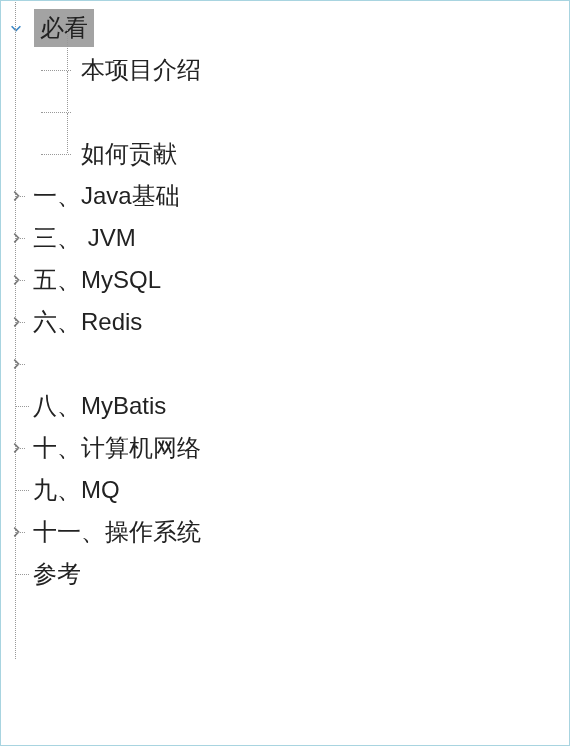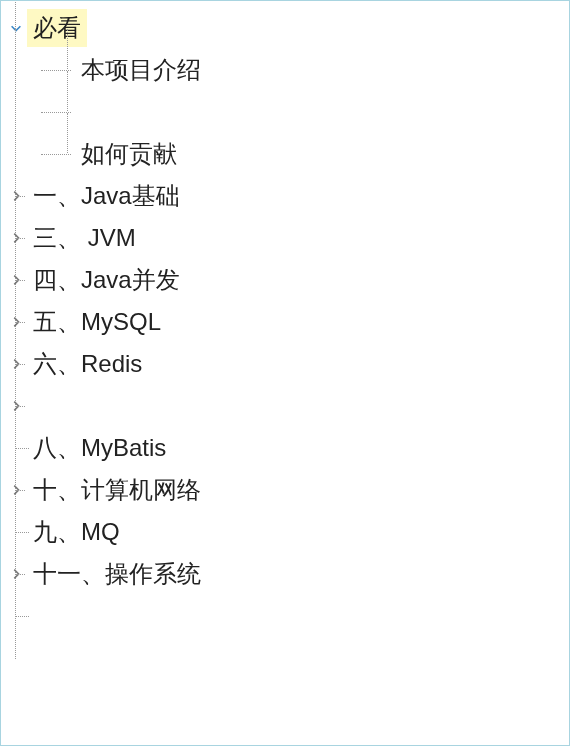--- a/index.html
+++ b/index.html
@@ -28,21 +28,21 @@
       height: 22px;
       flex-shrink: 0;
     }
     .label {
       font-size: 24px;
       color: #222;
       padding: 3px 6px;
       cursor: pointer;
       white-space: nowrap;
     }
-    .label.selected { background: #fef9c3; }
+    .label.selected { background: #a3a3a3; margin-left: 7px; }
     .line-v {
       position: absolute;
       border-left: 1px dotted #999;
     }
     .line-h {
       position: absolute;
       border-top: 1px dotted #999;
     }
     .child {
       padding-left: 26px;
@@ -107,29 +107,20 @@
     <div class="row">
       <div class="line-h" style="left:10px; top:21px; width:10px;"></div>
       <span class="toggle">
         <svg viewBox="0 0 16 16" fill="none">
             <path d="M6 3 L11 8 L6 13" class="chev-right" stroke-width="1.8"></path>
           </svg>
       </span>
       <span class="label">三、 JVM</span>
     </div>
 
-    <div class="row">
-      <div class="line-h" style="left:10px; top:21px; width:10px;"></div>
-      <span class="toggle">
-        <svg viewBox="0 0 16 16" fill="none">
-            <path d="M6 3 L11 8 L6 13" class="chev-right" stroke-width="1.8"></path>
-          </svg>
-      </span>
-      <span class="label">四、Java并发</span>
-    </div>
 
     <div class="row">
       <div class="line-h" style="left:10px; top:21px; width:10px;"></div>
       <span class="toggle">
         <svg viewBox="0 0 16 16" fill="none">
             <path d="M6 3 L11 8 L6 13" class="chev-right" stroke-width="1.8"></path>
           </svg>
       </span>
       <span class="label">五、MySQL</span>
     </div>
@@ -181,17 +172,18 @@
         <svg viewBox="0 0 16 16" fill="none">
             <path d="M6 3 L11 8 L6 13" class="chev-right" stroke-width="1.8"></path>
           </svg>
       </span>
       <span class="label">十一、操作系统</span>
     </div>
 
     <div class="row">
       <div class="line-h" style="left:10px; top:21px; width:14px;"></div>
       <span class="toggle-blank"></span>
+      <span class="label">参考</span>
     </div>
 
   </div>
 
 </div>
 
 </body></html>

